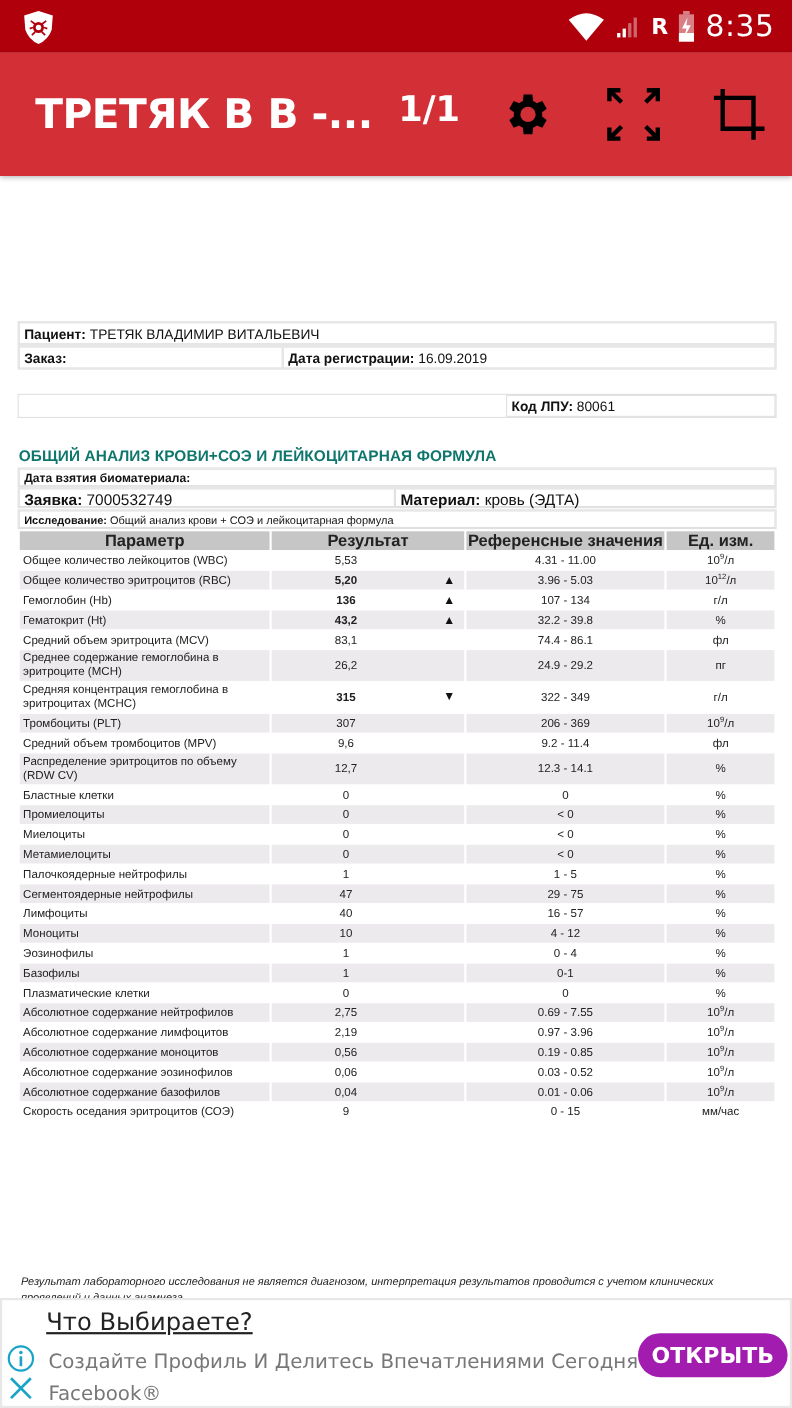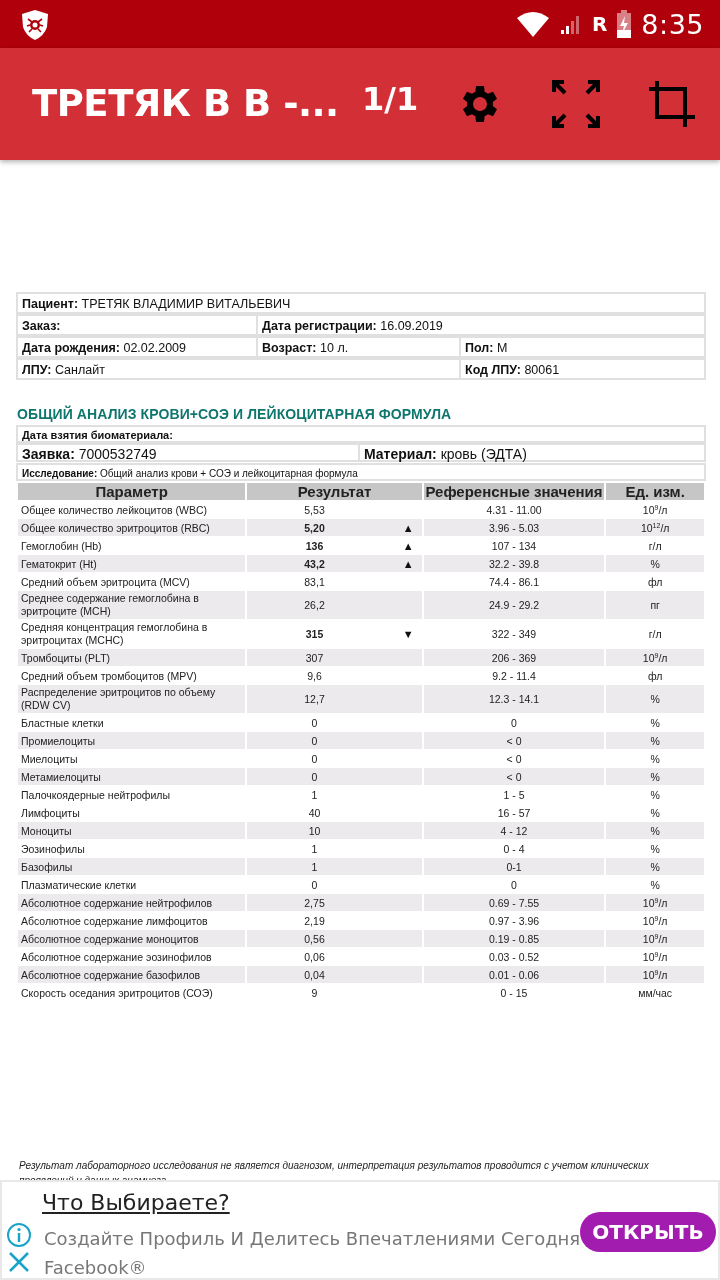--- a/index.html
+++ b/index.html
@@ -112,27 +112,21 @@
 
 <div class="doc">
 
   <div class="info" style="top:94px;height:22px">
     <div class="cell" style="left:0;width:688px"><b>Пациент:</b> <span>ТРЕТЯК ВЛАДИМИР ВИТАЛЬЕВИЧ</span></div>
   </div>
   <div class="info" style="top:116px;height:22px">
     <div class="cell" style="left:0;width:240px"><b>Заказ:</b> <span></span></div>
     <div class="cell" style="left:240px;width:448px"><b>Дата регистрации:</b> <span>16.09.2019</span></div>
   </div>
-  <div class="info" style="top:138px;height:22px">
-    <div class="cell" style="left:0;width:240px"><b>Дата рождения:</b> <span>02.02.2009</span></div>
-    <div class="cell" style="left:240px;width:203px"><b>Возраст:</b> <span>10 л.</span></div>
-    <div class="cell" style="left:443px;width:245px"><b>Пол:</b> <span>М</span></div>
-  </div>
   <div class="info" style="top:160px;height:22px">
-    <div class="cell" style="left:0;width:443px"><b>ЛПУ:</b> <span>Санлайт</span></div>
     <div class="cell" style="left:443px;width:245px"><b>Код ЛПУ:</b> <span>80061</span></div>
   </div>
 
   <div class="report-title">ОБЩИЙ АНАЛИЗ КРОВИ+СОЭ И ЛЕЙКОЦИТАРНАЯ ФОРМУЛА</div>
 
   <div class="info" style="top:227px;height:18px;font-size:11px">
     <div class="cell" style="left:0;width:688px;padding-top:1px"><b>Дата взятия биоматериала:</b></div>
   </div>
   <div class="info" style="top:245px;height:19px;font-size:14px">
     <div class="cell" style="left:0;width:342px;padding-top:2px"><b>Заявка:</b> <span>7000532749</span></div>
@@ -233,20 +227,26 @@
         <tr class="alt">
           <td class="p">Метамиелоциты</td>
           <td class="r"><span class="v">0</span></td>
           <td class="ref">&lt; 0</td>
           <td class="u"><span>%</span></td>
         </tr>
         <tr>
           <td class="p">Палочкоядерные нейтрофилы</td>
           <td class="r"><span class="v">1</span></td>
           <td class="ref">1 - 5</td>
+          <td class="u"><span>%</span></td>
+        </tr>
+        <tr class="alt">
+          <td class="p">Сегментоядерные нейтрофилы</td>
+          <td class="r"><span class="v">47</span></td>
+          <td class="ref">29 - 75</td>
           <td class="u"><span>%</span></td>
         </tr>
         <tr>
           <td class="p">Лимфоциты</td>
           <td class="r"><span class="v">40</span></td>
           <td class="ref">16 - 57</td>
           <td class="u"><span>%</span></td>
         </tr>
         <tr class="alt">
           <td class="p">Моноциты</td>

